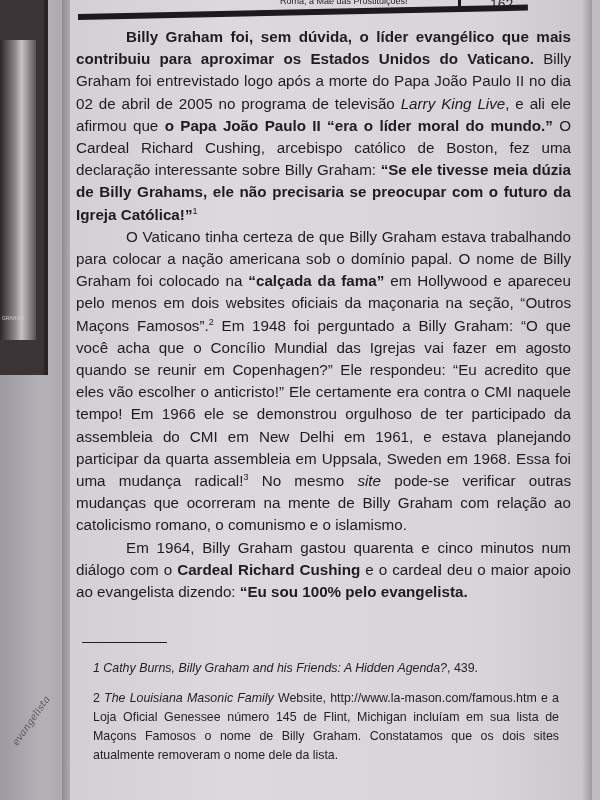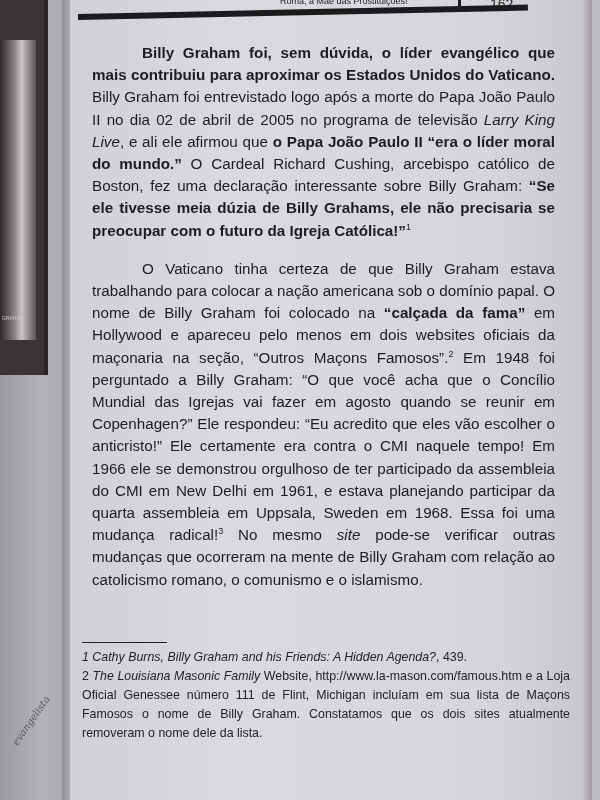--- a/index.html
+++ b/index.html
@@ -49,34 +49,34 @@
     border-left:3px solid #1c1a1c;
   }
   .page-num {
     position:absolute; left:420px; top:-4px; font-size:14px; color:#2a2a2a;
   }
   .content {
     position:absolute; left:6px; top:26px; width:495px;
     font-size:15.2px; line-height:22.2px; color:#1e1c20;
     text-align:justify;
   }
-  .content p { margin:16px; }
+  .content p { margin:0; }
   .indent { text-indent:50px; }
   b { font-weight:bold; }
   i { font-style:italic; }
   sup { font-size:9px; line-height:0; vertical-align:super; }
   .fn-rule {
     position:absolute; left:12px; top:642px; width:85px; height:1px;
     background:#222;
   }
   .footnotes {
     position:absolute; left:12px; top:648px; width:488px;
     font-size:12.4px; line-height:19px; color:#242226; text-align:justify;
   }
-  .footnotes p { margin:0; }
+  .footnotes p { margin:11px; }
   .right-edge {
     position:absolute; right:0; top:0; width:10px; height:800px;
     background:linear-gradient(90deg,rgba(80,70,80,0),rgba(80,70,80,.35));
   }
 </style>
 </head>
 <body>
 
 <div class="left-page">
   <div class="photo-frame">
@@ -89,21 +89,22 @@
 
 <div class="page">
   <span class="running-title">Roma, a Mãe das Prostituições!</span>
   <div class="page-num-box"></div>
   <span class="page-num">162</span>
   <div class="header-rule"></div>
 
   <div class="content">
     <p class="indent"><b>Billy Graham foi, sem dúvida, o líder evangélico que mais contribuiu para aproximar os Estados Unidos do Vaticano.</b><span> Billy Graham foi entrevistado logo após a morte do Papa João Paulo II no dia 02 de abril de 2005 no programa de televisão </span><i>Larry King Live</i><span>, e ali ele afirmou que </span><b>o Papa João Paulo II “era o líder moral do mundo.”</b><span> O Cardeal Richard Cushing, arcebispo católico de Boston, fez uma declaração interessante sobre Billy Graham: </span><b>“Se ele tivesse meia dúzia de Billy Grahams, ele não precisaria se preocupar com o futuro da Igreja Católica!”</b><sup>1</sup></p>
     <p class="indent"><span>O Vaticano tinha certeza de que Billy Graham estava trabalhando para colocar a nação americana sob o domínio papal. O nome de Billy Graham foi colocado na </span><b>“calçada da fama”</b><span> em Hollywood e apareceu pelo menos em dois websites oficiais da maçonaria na seção, “Outros Maçons Famosos”.</span><sup>2</sup><span> Em 1948 foi perguntado a Billy Graham: “O que você acha que o Concílio Mundial das Igrejas vai fazer em agosto quando se reunir em Copenhagen?” Ele respondeu: “Eu acredito que eles vão escolher o anticristo!” Ele certamente era contra o CMI naquele tempo! Em 1966 ele se demonstrou orgulhoso de ter participado da assembleia do CMI em New Delhi em 1961, e estava planejando participar da quarta assembleia em Uppsala, Sweden em 1968. Essa foi uma mudança radical!</span><sup>3</sup><span> No mesmo </span><i>site</i><span> pode-se verificar outras mudanças que ocorreram na mente de Billy Graham com relação ao catolicismo romano, o comunismo e o islamismo.</span></p>
+    <p class="indent"><span>Em 1964, Billy Graham gastou quarenta e cinco minutos num diálogo com o </span><b>Cardeal Richard Cushing</b><span> e o cardeal deu o maior apoio ao evangelista dizendo: </span><b>“Eu sou 100% pelo evangelista.</b></p>
   </div>
 
   <div class="fn-rule"></div>
   <div class="footnotes">
     <p><i>1 Cathy Burns, Billy Graham and his Friends: A Hidden Agenda?</i><span>, 439.</span></p>
-    <p><span>2 </span><i>The Louisiana Masonic Family</i><span> Website, http://www.la-mason.com/famous.htm e a Loja Oficial Genessee número 111 de Flint, Michigan incluíam em sua lista de Maçons Famosos o nome de Billy Graham. Constatamos que os dois sites atualmente removeram o nome dele da lista.</span></p>
+    <p><span>2 </span><i>The Louisiana Masonic Family</i><span> Website, http://www.la-mason.com/famous.htm e a Loja Oficial Genessee número 145 de Flint, Michigan incluíam em sua lista de Maçons Famosos o nome de Billy Graham. Constatamos que os dois sites atualmente removeram o nome dele da lista.</span></p>
   </div>
   <div class="right-edge"></div>
 </div>
 
 </body></html>

